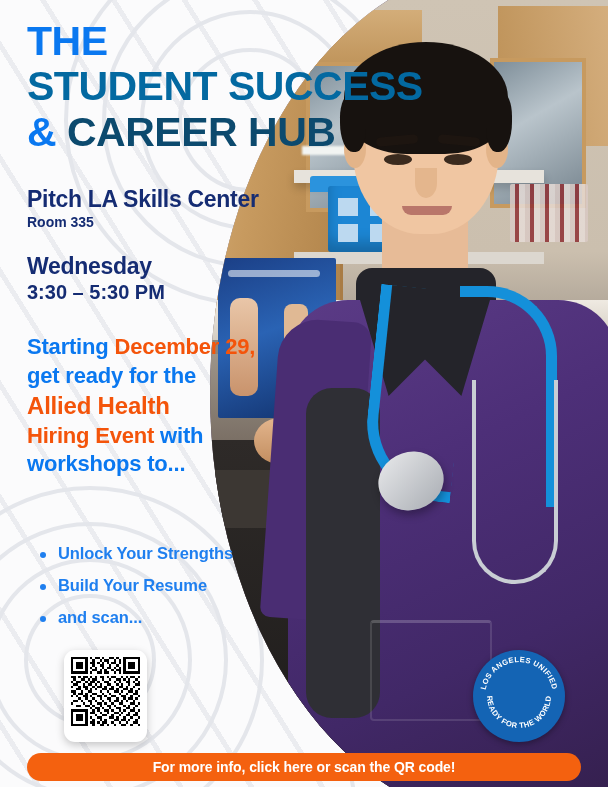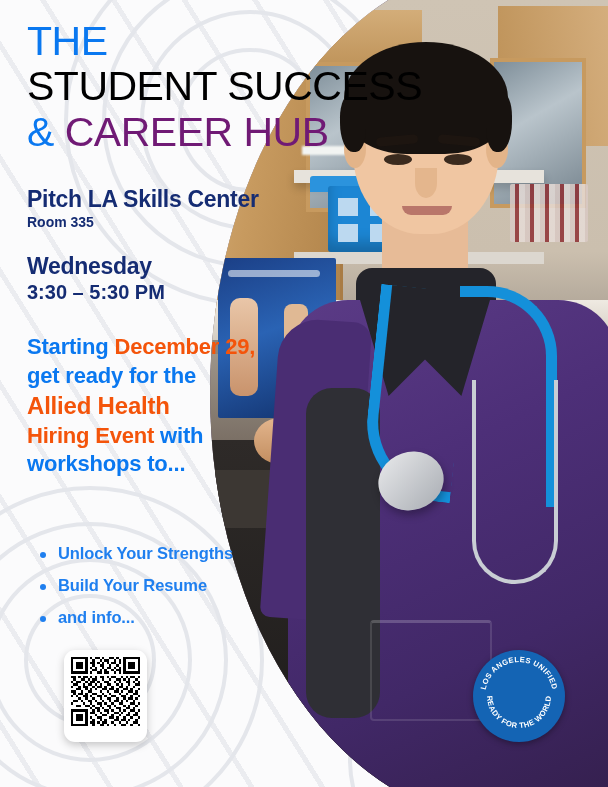--- a/index.html
+++ b/index.html
@@ -122,26 +122,26 @@
     font-family:"Liberation Sans", sans-serif;}
   .logo-u{position:absolute;left:14px;top:30px;font-size:34px;font-weight:700;color:#0e2f6e;line-height:1;}
   .logo-s{position:absolute;left:36px;top:32px;font-size:30px;font-weight:700;color:#7cc6ef;line-height:1;}
   .logo-txt{position:absolute;inset:0;}
   .logo-txt text{font-size:7.6px;font-weight:700;fill:#ffffff;letter-spacing:.4px;
     font-family:"Liberation Sans", sans-serif;}
 
   
   .content{position:absolute;left:0;top:0;width:330px;height:787px;}
   .title{position:absolute;left:27px;top:22px;width:340px;
-    font-weight:400;line-height:.96;letter-spacing:-0.5px;}
+    font-weight:700;line-height:.96;letter-spacing:-0.5px;}
   .t-the{font-size:41px;color:#0a78f0;display:block;}
-  .t-ss{font-size:41px;color:#000000;display:block;margin-top:6px;white-space:nowrap;}
+  .t-ss{font-size:41px;color:#0369a1;display:block;margin-top:6px;white-space:nowrap;}
   .t-hub{font-size:41px;display:block;margin-top:6px;white-space:nowrap;}
   .t-amp{color:#0a78f0;}
-  .t-ch{color:#701a75;}
+  .t-ch{color:#0c4a6e;}
 
   .venue{position:absolute;left:27px;top:186px;color:#152c73;}
   .venue-name{font-size:23px;font-weight:800;letter-spacing:-.3px;}
   .venue-room{font-size:14px;font-weight:600;margin-top:1px;}
   .when{position:absolute;left:27px;top:253px;color:#152c73;}
   .when-day{font-size:23px;font-weight:800;letter-spacing:-.3px;}
   .when-time{font-size:20px;font-weight:600;margin-top:1px;}
 
   .pitch{position:absolute;left:27px;top:333px;width:248px;
     font-size:22px;font-weight:700;line-height:1.30;color:#0a78f0;letter-spacing:-.2px;}
@@ -265,21 +265,21 @@
       <span>Starting </span><span class="o">December 29,</span><br>
       <span>get ready for the</span><br>
       <span class="big">Allied Health</span><br>
       <span class="o">Hiring Event</span><span> with</span><br>
       <span>workshops to...</span>
     </div>
 
     <ul class="bullets">
       <li>Unlock Your Strengths</li>
       <li>Build Your Resume</li>
-      <li>and info...</li>
+      <li>and scan...</li>
     </ul>
   </div>
 
   <div class="qr">
     <svg width="69" height="69" viewBox="0 0 29 29" shape-rendering="crispEdges">
       <rect width="29" height="29" fill="#ffffff"></rect>
       <g fill="#000000">
         <rect x="0" y="0" width="7" height="1"></rect>
           <rect x="0" y="0" width="1" height="7"></rect>
         <rect x="6" y="0" width="1" height="7"></rect>
@@ -512,14 +512,15 @@
           <rect x="12" y="28" width="2" height="1"></rect>
           <rect x="15" y="28" width="1" height="1"></rect>
           <rect x="18" y="28" width="1" height="1"></rect>
           <rect x="21" y="28" width="2" height="1"></rect>
           <rect x="25" y="28" width="1" height="1"></rect>
           <rect x="28" y="28" width="1" height="1"></rect>
       </g>
     </svg>
   </div>
 
+  <div class="cta">For more info, click here or scan the QR code!</div>
 
 </div>
 
 </body></html>

